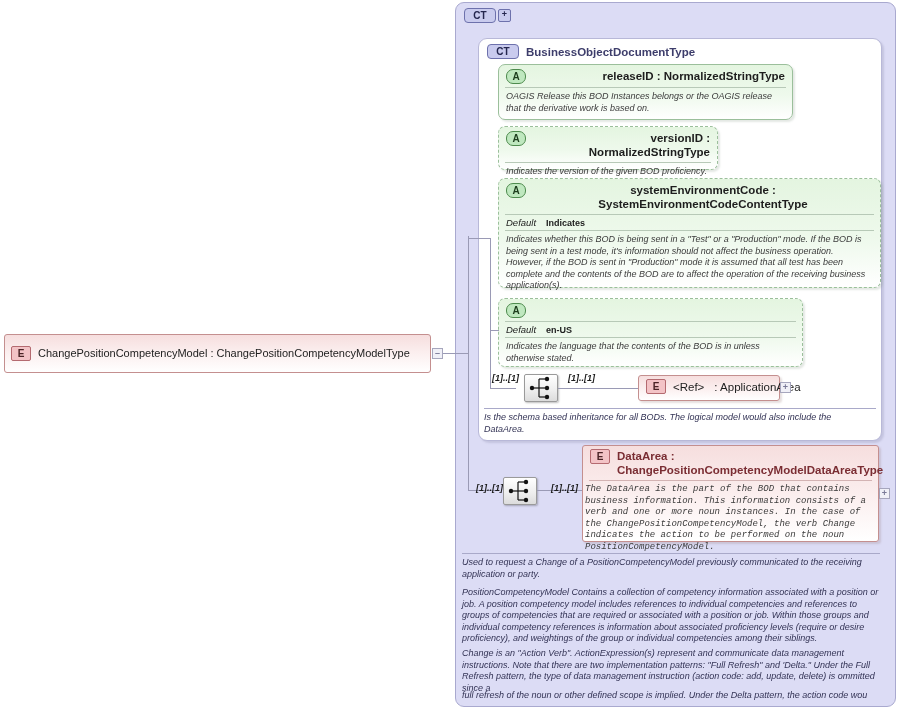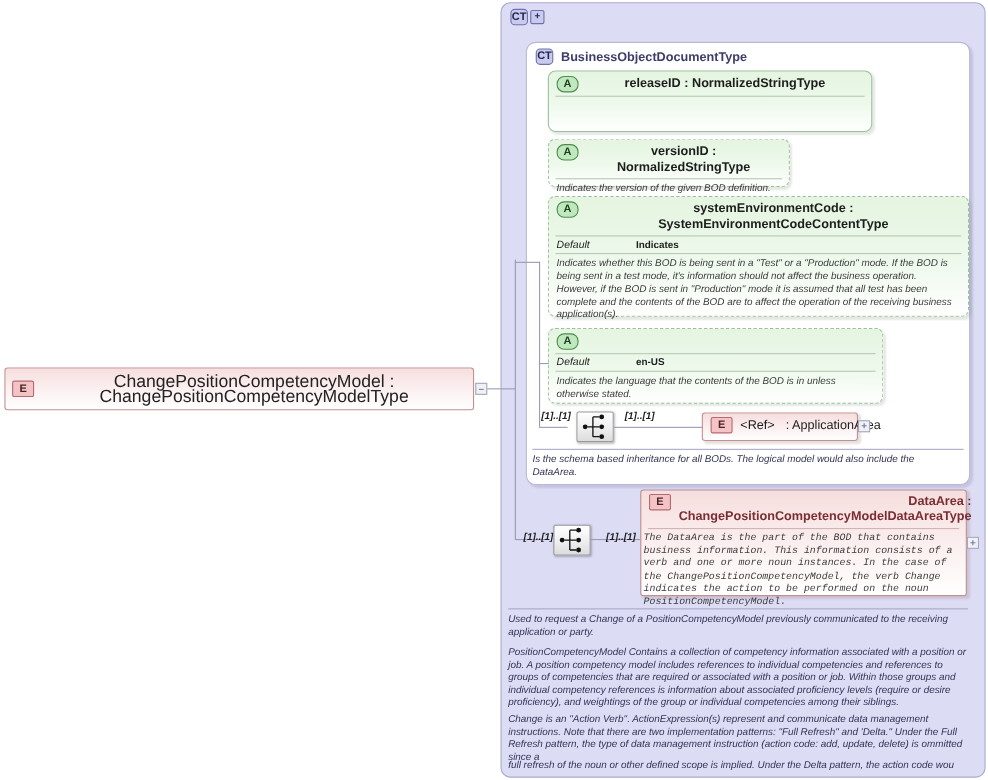--- a/index.html
+++ b/index.html
@@ -48,27 +48,27 @@
     background: #bfe8bf;
     border: 1px solid #4e8b4e;
     border-radius: 7px;
     color: #1d3d1d;
   }
   .badge-ct {
     background: #c9cbee;
     border: 1px solid #6d71ac;
     border-radius: 4px;
     color: #23254d;
-    width: 16px;
+    width: 32px;
   }
   .elem-title {
-    font-size: 16px;
+    font-size: 11px;
     color: #222222;
     line-height: 13px;
-    text-align: center;
+    text-align: left;
     flex: 1 1 auto;
   }
 
   
   .outer-ct {
     position: absolute;
     box-sizing: border-box;
     border: 1px solid #a9a9cf;
     border-radius: 9px;
     background: #dcdcf5;
@@ -145,32 +145,31 @@
     padding: 4px 7px 3px 7px;
   }
   .attr-name {
     font-size: 11.5px;
     font-weight: bold;
     color: #1d1d1d;
     line-height: 14px;
     flex: 1 1 auto;
     text-align: center;
   }
-  .attr-name.leftal { text-align: center; }
+  .attr-name.leftal { text-align: right; }
   .rule {
     height: 1px;
     background: #b7c9b7;
     margin: 0 6px;
   }
   .default-row {
     display: flex;
     align-items: baseline;
     padding: 2px 7px 2px 7px;
     font-size: 9.5px;
-    gap: 32px;
   }
   .default-label {
     font-style: italic;
     color: #1d1d1d;
     margin-right: 10px;
   }
   .default-value {
     font-weight: bold;
     color: #1d1d1d;
     font-size: 9px;
@@ -198,21 +197,21 @@
     padding: 3px 7px;
   }
   .ref-title {
     font-size: 11.5px;
     color: #1d1d1d;
     flex: 1 1 auto;
   }
   .ref-title-strong {
     font-weight: bold;
     color: #7a2d33;
-    text-align: right;
+    text-align: left;
     line-height: 14px;
   }
   .ref-rule {
     height: 1px;
     background: #d3b3b3;
     margin: 0 6px;
   }
   .ref-doc {
     font-size: 9px;
     font-style: italic;
@@ -307,29 +306,30 @@
       <span class="inner-ct-title">BusinessObjectDocumentType</span>
     </div>
   </div>
 
   <div class="attr-box attr-solid" style="left:498px; top:64px; width:295px; height:56px;">
     <div class="attr-head">
       <span class="badge badge-a">A</span>
       <span class="attr-name leftal">releaseID : NormalizedStringType</span>
     </div>
     <div class="rule"></div>
+    <div class="doc">OAGIS Release this BOD Instances belongs or the OAGIS release that the derivative work is based on.</div>
   </div>
 
   <div class="attr-box" style="left:498px; top:126px; width:220px; height:44px;">
     <div class="attr-head">
       <span class="badge badge-a">A</span>
       <span class="attr-name leftal">versionID : NormalizedStringType</span>
     </div>
     <div class="rule"></div>
-    <div class="doc">Indicates the version of the given BOD definition.</div>
+    <div class="doc">Indicates the version of the given BOD proficiency.</div>
   </div>
 
   <div class="attr-box" style="left:498px; top:178px; width:383px; height:110px;">
     <div class="attr-head">
       <span class="badge badge-a">A</span>
       <span class="attr-name">systemEnvironmentCode : SystemEnvironmentCodeContentType</span>
     </div>
     <div class="rule"></div>
     <div class="default-row">
       <span class="default-label">Default</span>

